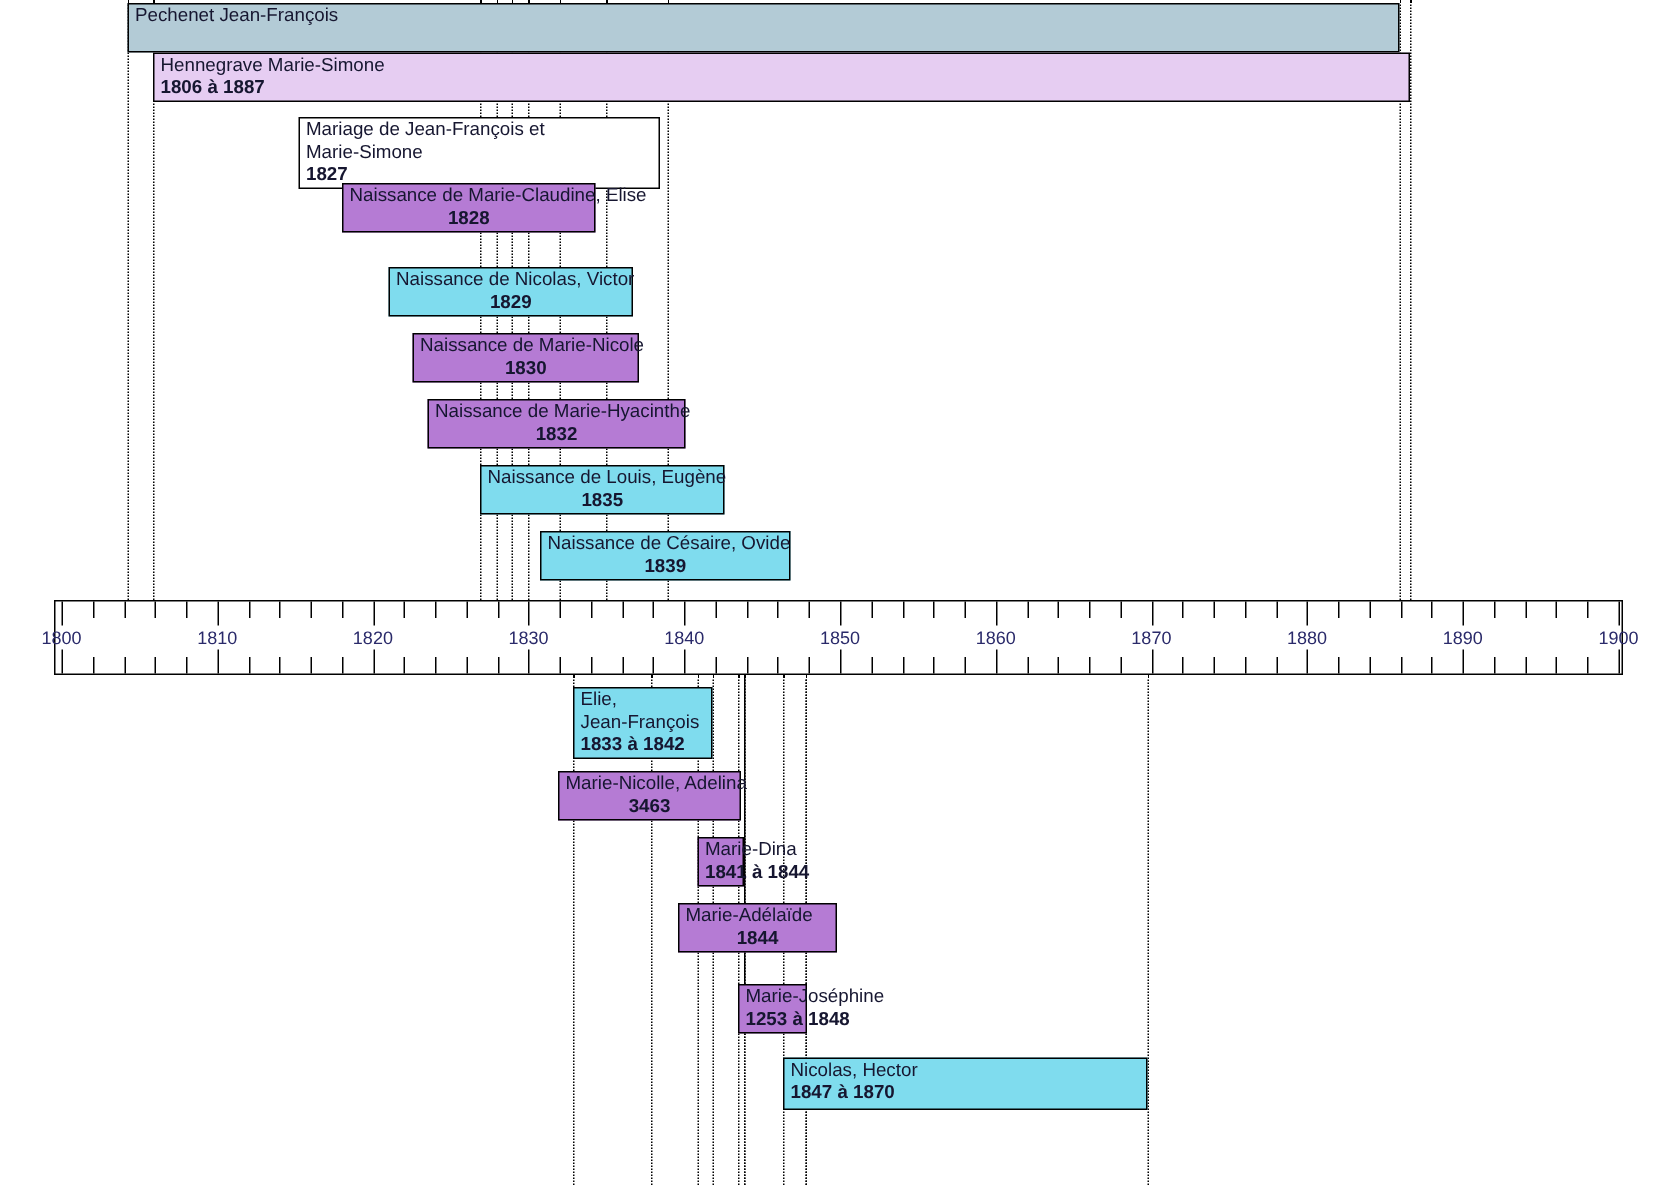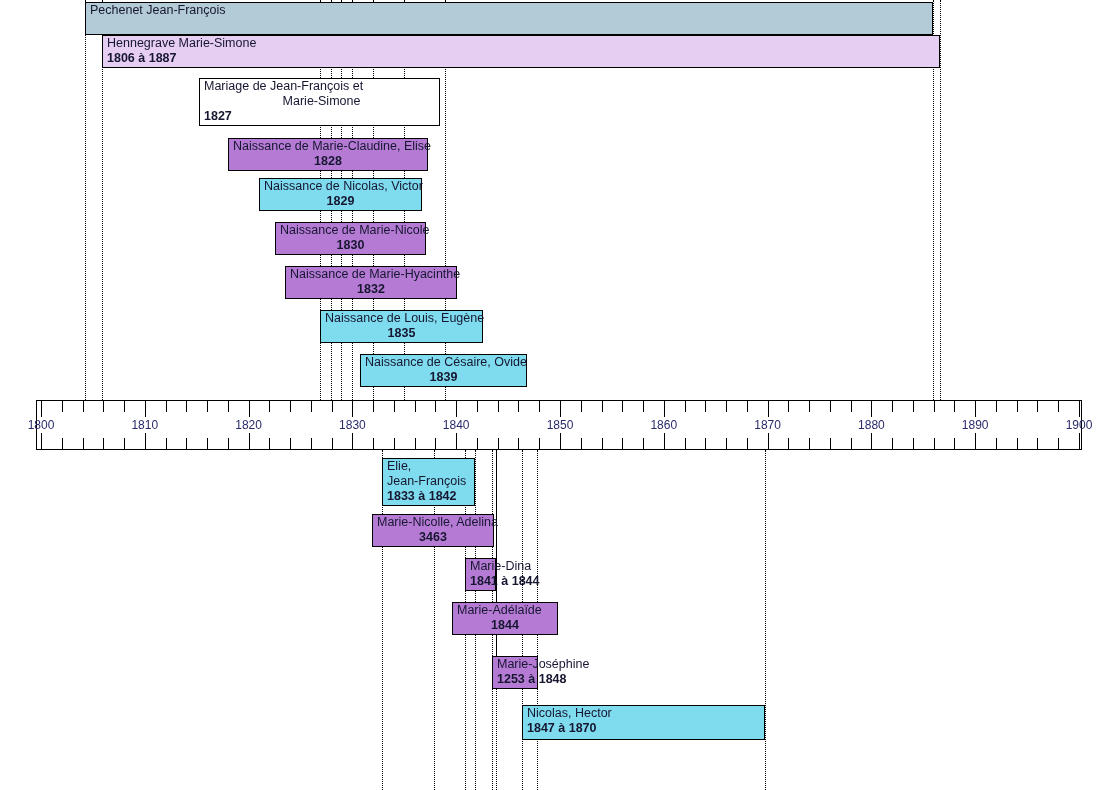--- a/index.html
+++ b/index.html
@@ -96,24 +96,24 @@
     <div class="solidleader" style="left: 496px; top: 450px; height: 240px;"></div>
     <div class="bar fill-blue" style="left: 85px; top: 2px; width: 848px; height: 33px; z-index: 5;">
       <span class="l1">Pechenet Jean-François</span>
     </div>
     <div class="bar fill-lilac" style="left: 102px; top: 35px; width: 838px; height: 33px; z-index: 5;">
       <span class="l1">Hennegrave Marie-Simone</span>
       <span class="l3 bold">1806 à 1887</span>
     </div>
     <div class="bar fill-white" style="left: 199px; top: 78px; width: 241px; height: 48px; z-index: 5;">
       <span class="l1">Mariage de Jean-François et</span>
-      <span class="l2" style="text-align: center; padding-left: 4px;">Marie-Simone</span>
+      <span class="l2" style="text-align: left; padding-left: 4px;">Marie-Simone</span>
       <span class="l3 bold">1827</span>
     </div>
-    <div class="bar fill-purple center" style="left: 228px; top: 138px; width: 200px; height: 33px; z-index: 5;">
+    <div class="bar fill-purple center" style="left: 228px; top: 122px; width: 169px; height: 33px; z-index: 5;">
       <span class="l1">Naissance de Marie-Claudine, Elise</span>
       <span class="l2 bold">1828</span>
     </div>
     <div class="bar fill-cyan center" style="left: 259px; top: 178px; width: 163px; height: 33px; z-index: 5;">
       <span class="l1">Naissance de Nicolas, Victor</span>
       <span class="l2 bold">1829</span>
     </div>
     <div class="bar fill-purple center" style="left: 275px; top: 222px; width: 151px; height: 33px; z-index: 5;">
       <span class="l1">Naissance de Marie-Nicole</span>
       <span class="l2 bold">1830</span>

